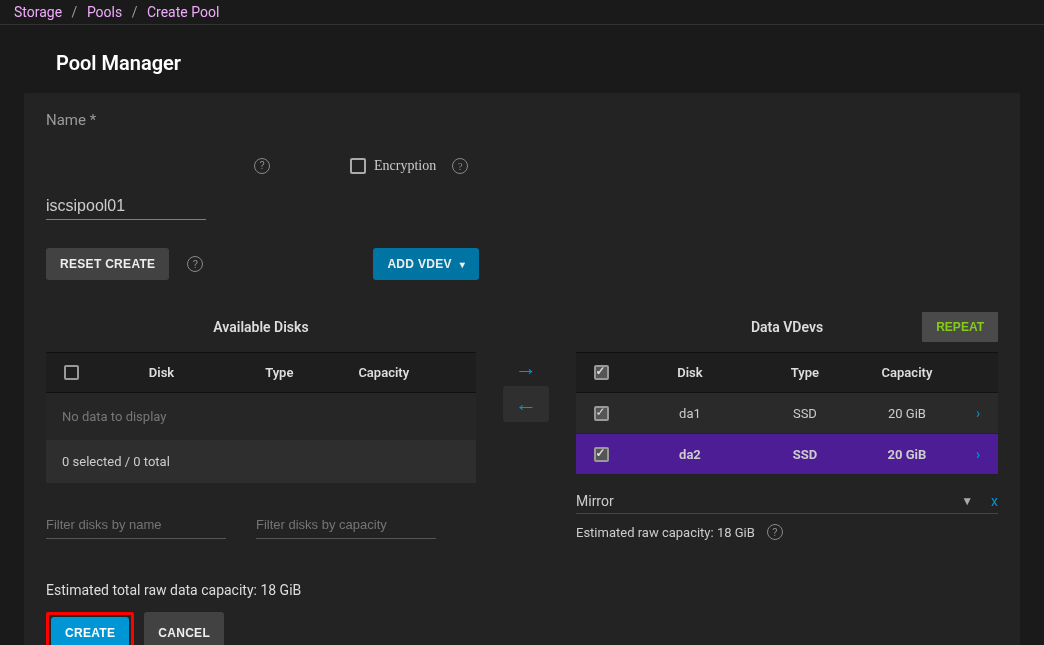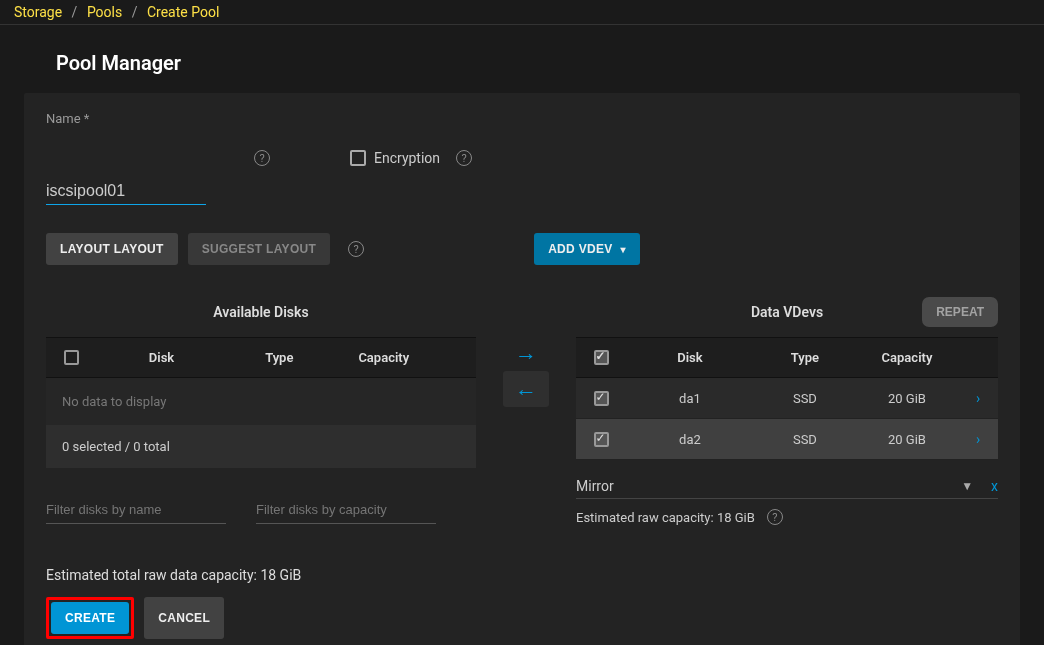--- a/index.html
+++ b/index.html
@@ -10,37 +10,37 @@
   font-size: 14px;
   width: 1044px;
   height: 645px;
   overflow: hidden;
 }
 .breadcrumb {
   padding: 4px 14px;
   font-size: 14px;
   border-bottom: 1px solid #333;
 }
-.breadcrumb a { color: #fde047; text-decoration: none; cursor: pointer; }
+.breadcrumb a { color: #f0abfc; text-decoration: none; cursor: pointer; }
 .breadcrumb .sep { color: #999; margin: 0 6px; }
 .page-title {
   color: #fff;
   font-size: 20px;
   font-weight: 600;
   padding: 26px 56px 18px;
 }
 .panel {
   background: #232323;
   margin: 0 24px;
   padding: 18px 22px 22px;
   border-radius: 2px;
 }
 .row1 { display: flex; align-items: center; gap: 40px; margin-bottom: 28px; }
 .field-wrap { position: relative; width: 160px; }
-.field-label { font-size: 13px; color: #999; display: block; margin-bottom: 4px; }
+.field-label { font-size: 15px; color: #999; display: block; margin-bottom: 16px; }
 .text-input {
   width: 100%;
   background: transparent;
   border: none;
   border-bottom: 1px solid #0ea5e9;
   color: #ccc;
   font-size: 16px;
   padding: 4px 0;
   outline: none;
   margin-top: 48px;
@@ -50,21 +50,21 @@
   align-items: center;
   justify-content: center;
   width: 16px; height: 16px;
   border: 1.5px solid #888;
   border-radius: 50%;
   font-size: 11px;
   color: #888;
   cursor: pointer;
   margin-left: 8px;
 }
-.checkbox-wrap { display: flex; align-items: center; gap: 8px; margin-left: 40px;}
+.checkbox-wrap { display: flex; align-items: center; gap: 8px; margin-left: 40px; font-family: Liberation Serif, serif;}
 .checkbox {
   width: 16px; height: 16px;
   border: 2px solid #aaa;
   border-radius: 2px;
   cursor: pointer;
 }
 .row2 { display: flex; align-items: center; gap: 10px; margin-bottom: 30px; }
 .btn {
   padding: 9px 14px;
   border: none;
@@ -82,41 +82,41 @@
 .btn-cancel { background: #424242; color: #eee; }
 .add-vdev-wrap { margin-left: 160px; }
 
 .columns { display: flex; gap: 20px; align-items: flex-start; }
 .col-left { width: 430px; }
 .col-mid { width: 60px; display: flex; flex-direction: column; align-items: center; gap: 0; margin-top: 40px;}
 .col-right { flex: 1; }
 
 .section-header { display: flex; align-items: center; justify-content: center; position: relative; height: 34px; }
 .section-title { font-weight: 600; color: #ddd; font-size: 14px; }
-.repeat-btn { position: absolute; right: 0; background: #4a4a4a; color: #a3a3a3; padding: 8px 14px; border-radius: 7px; font-size: 12px; font-weight: 600; border: none; }
+.repeat-btn { position: absolute; right: 0; background: #4a4a4a; color: #84cc16; padding: 8px 14px; border-radius: 1px; font-size: 12px; font-weight: 600; border: none; }
 
 .table { width: 100%; margin-top: 8px; }
 .table-header {
   display: flex;
   background: #1e1e1e;
   border-top: 1px solid #111;
   border-bottom: 1px solid #111;
 }
 .th, .td {
   padding: 12px 8px;
   font-size: 13px;
 }
 .th { font-weight: 600; color: #ddd; text-align: center; }
 .col-check { width: 50px; display:flex; align-items:center; justify-content:center; }
 .col-disk { flex: 1.3; }
 .col-type { flex: 1; }
 .col-cap { flex: 1; }
 .col-exp { width: 40px; display:flex; align-items:center; justify-content:center; }
 .table-row { display: flex; background: #2a2a2a; border-bottom: 1px solid #222; align-items: center; }
-.table-row.alt { background: #404040; }
+.table-row.alt { background: #4c1d95; font-weight: bold; }
 .td { color: #ccc; text-align: center; }
 .empty-msg { padding: 16px; color: #777; font-size: 13px; background: #262626; }
 .selection-bar { padding: 14px 16px; background: #2e2e2e; color: #ccc; font-size: 13px; margin-top: 0; }
 
 .checkbox-sm {
   width: 15px; height: 15px;
   border: 2px solid #999;
   border-radius: 2px;
 }
 .checkbox-sm.checked {
@@ -199,22 +199,21 @@
     </div>
     <span class="help-icon">?</span>
     <div class="checkbox-wrap">
       <div class="checkbox"></div>
       <span>Encryption</span>
       <span class="help-icon">?</span>
     </div>
   </div>
 
   <div class="row2">
-    <button class="btn btn-grey">LAYOUT LAYOUT</button>
-    <button class="btn btn-grey-disabled">SUGGEST LAYOUT</button>
+    <button class="btn btn-grey">RESET CREATE</button>
     <span class="help-icon">?</span>
     <div class="add-vdev-wrap">
       <button class="btn btn-blue">
         <span>ADD VDEV</span>
         <span class="caret">▾</span>
       </button>
     </div>
   </div>
 
   <div class="columns">

